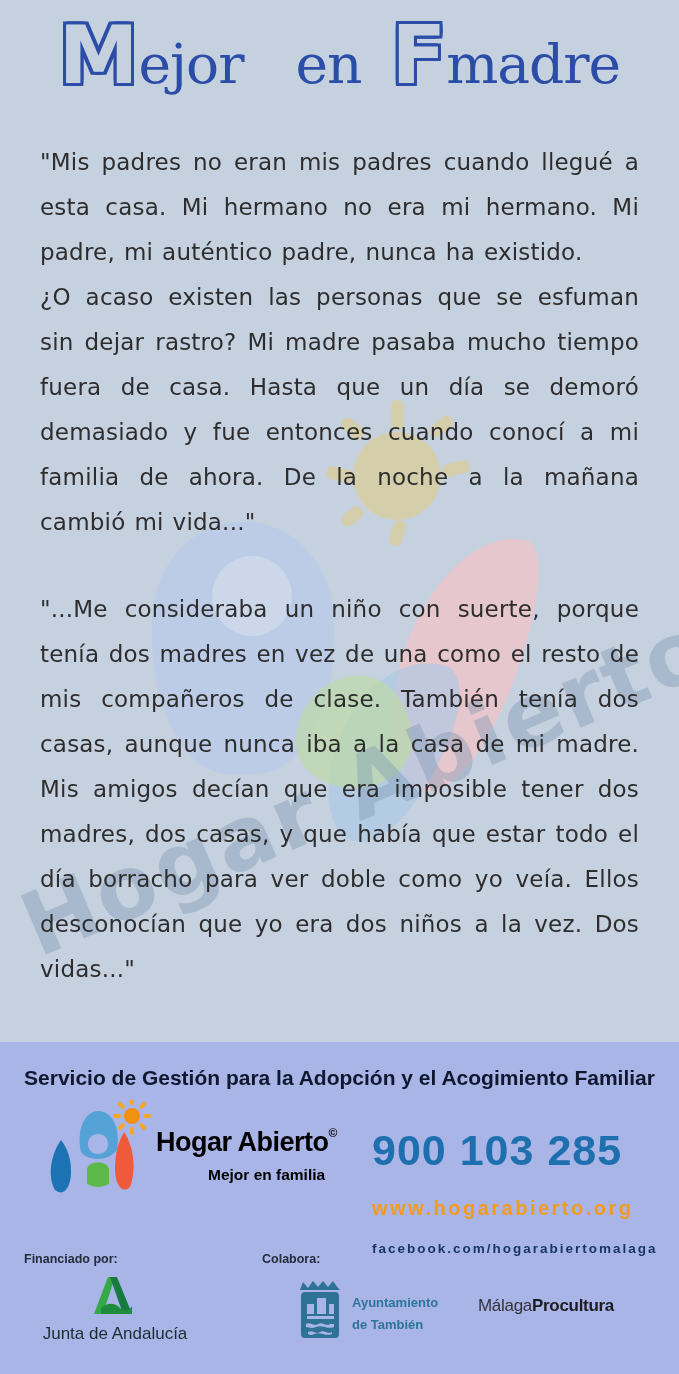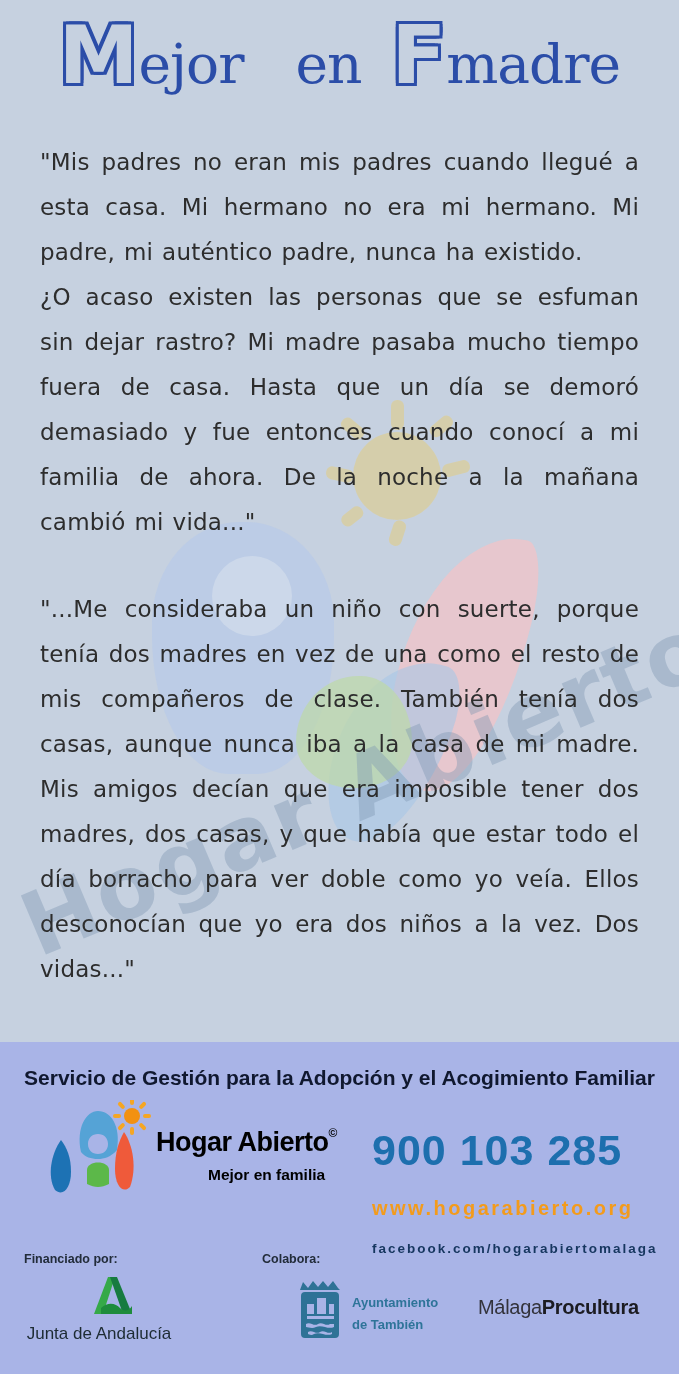--- a/index.html
+++ b/index.html
@@ -67,27 +67,27 @@
   .f-logo-tag{font-weight:bold;font-size:15.5px;margin-top:8px;margin-left:52px;}
   .f-contact{position:absolute;left:372px;top:84px;font-family:"Liberation Sans",sans-serif;}
   .f-phone{font-weight:bold;font-size:43px;color:#1d6fae;letter-spacing:1px;}
   .f-web{font-weight:bold;font-size:20px;color:#f39b1c;letter-spacing:2.5px;margin-top:22px;}
   .f-fb{font-weight:bold;font-size:13.5px;color:#16365f;letter-spacing:2px;margin-top:21px;}
   .sp-label{position:absolute;font-family:"Liberation Sans",sans-serif;font-weight:bold;
     font-size:12.5px;color:#222c3a;top:210px;}
   .sp-label.funded{left:24px;}
   .sp-label.collab{left:262px;}
   .junta-svg{position:absolute;left:86px;top:228px;}
-  .junta-name{position:absolute;left:16px;top:282px;width:166px;text-align:center;
+  .junta-name{position:absolute;left:32px;top:282px;width:166px;text-align:center;
     font-size:17px;color:#1d2b33;font-family:"Liberation Sans",sans-serif;}
   .ayto-svg{position:absolute;left:296px;top:236px;}
   .ayto-text{position:absolute;left:352px;top:250px;font-family:"Liberation Sans",sans-serif;
     font-weight:bold;font-size:13px;line-height:22px;color:#2e7499;}
   .procultura{position:absolute;left:478px;top:254px;font-family:"Liberation Sans",sans-serif;
-    font-size:20px;color:#33333b;letter-spacing:-.3px;}
+    font-size:17px;color:#33333b;letter-spacing:-.3px;}
   .procultura .pc-bold{font-weight:bold;color:#1c1c22;}
 </style>
 </head>
 <body>
 
 <div class="page">
 
   <div class="wm wm-figure"></div>
   <div class="wm wm-figure-hole"></div>
   <div class="wm wm-petal-pink"></div>

